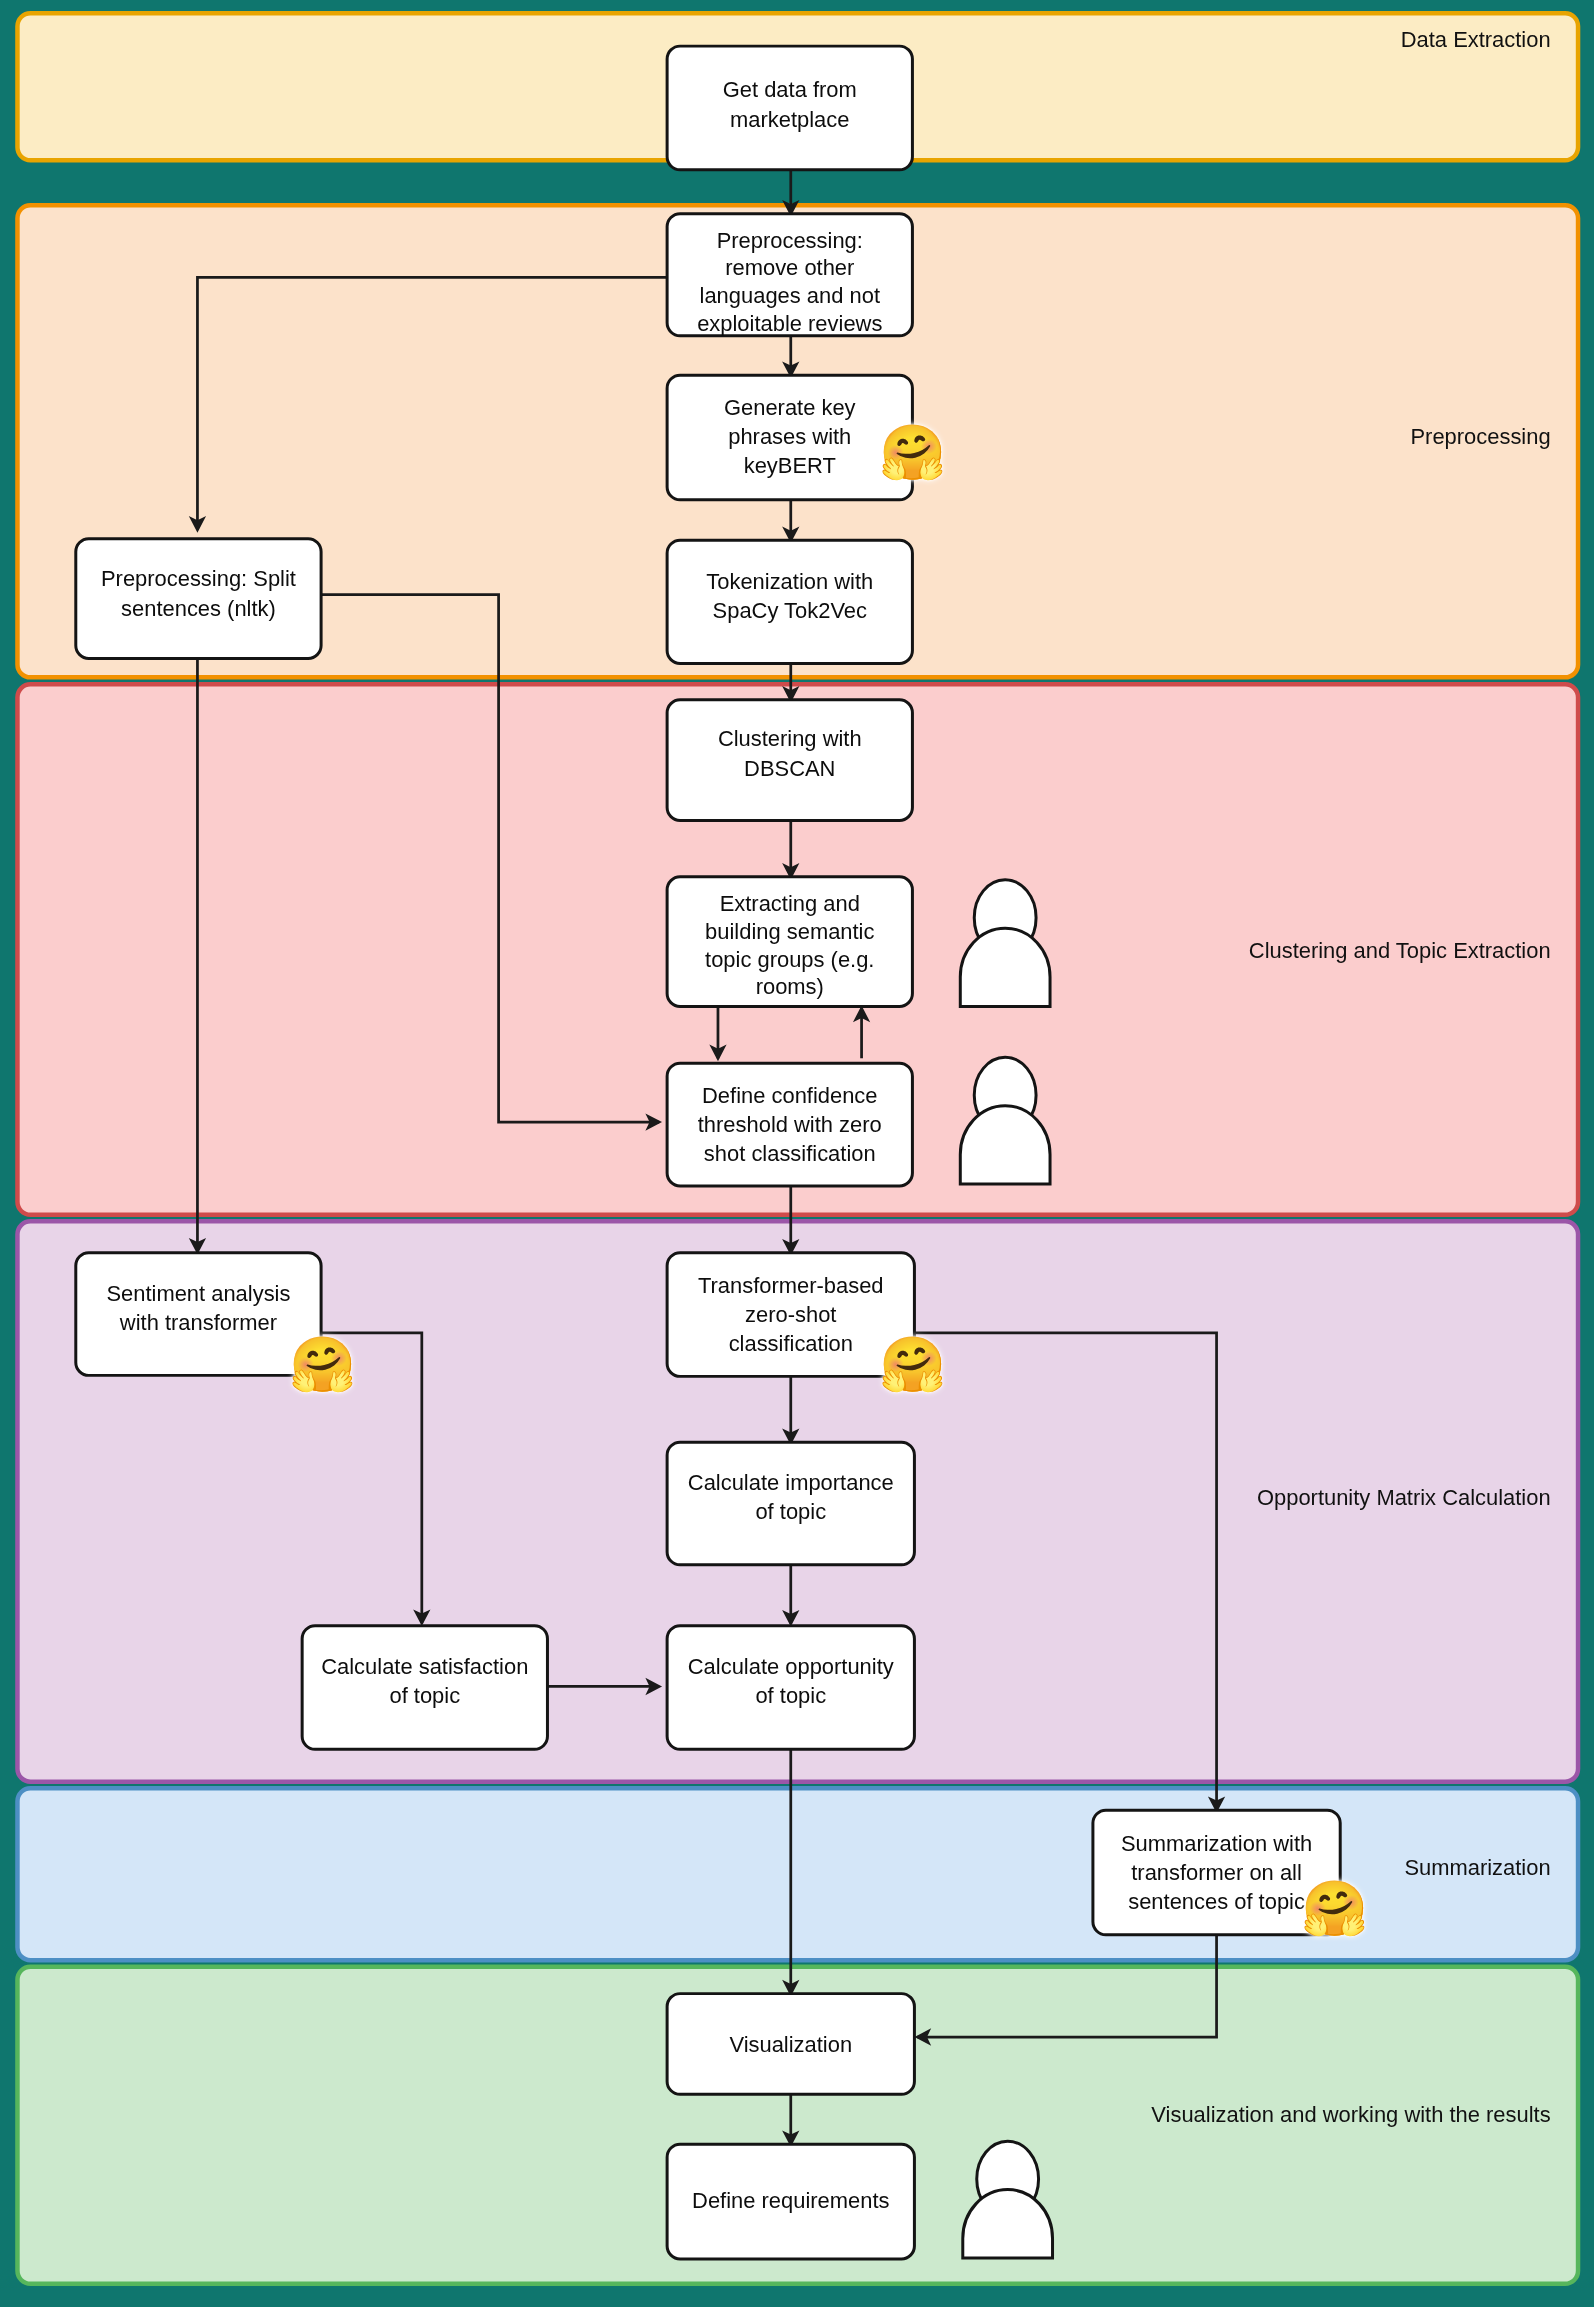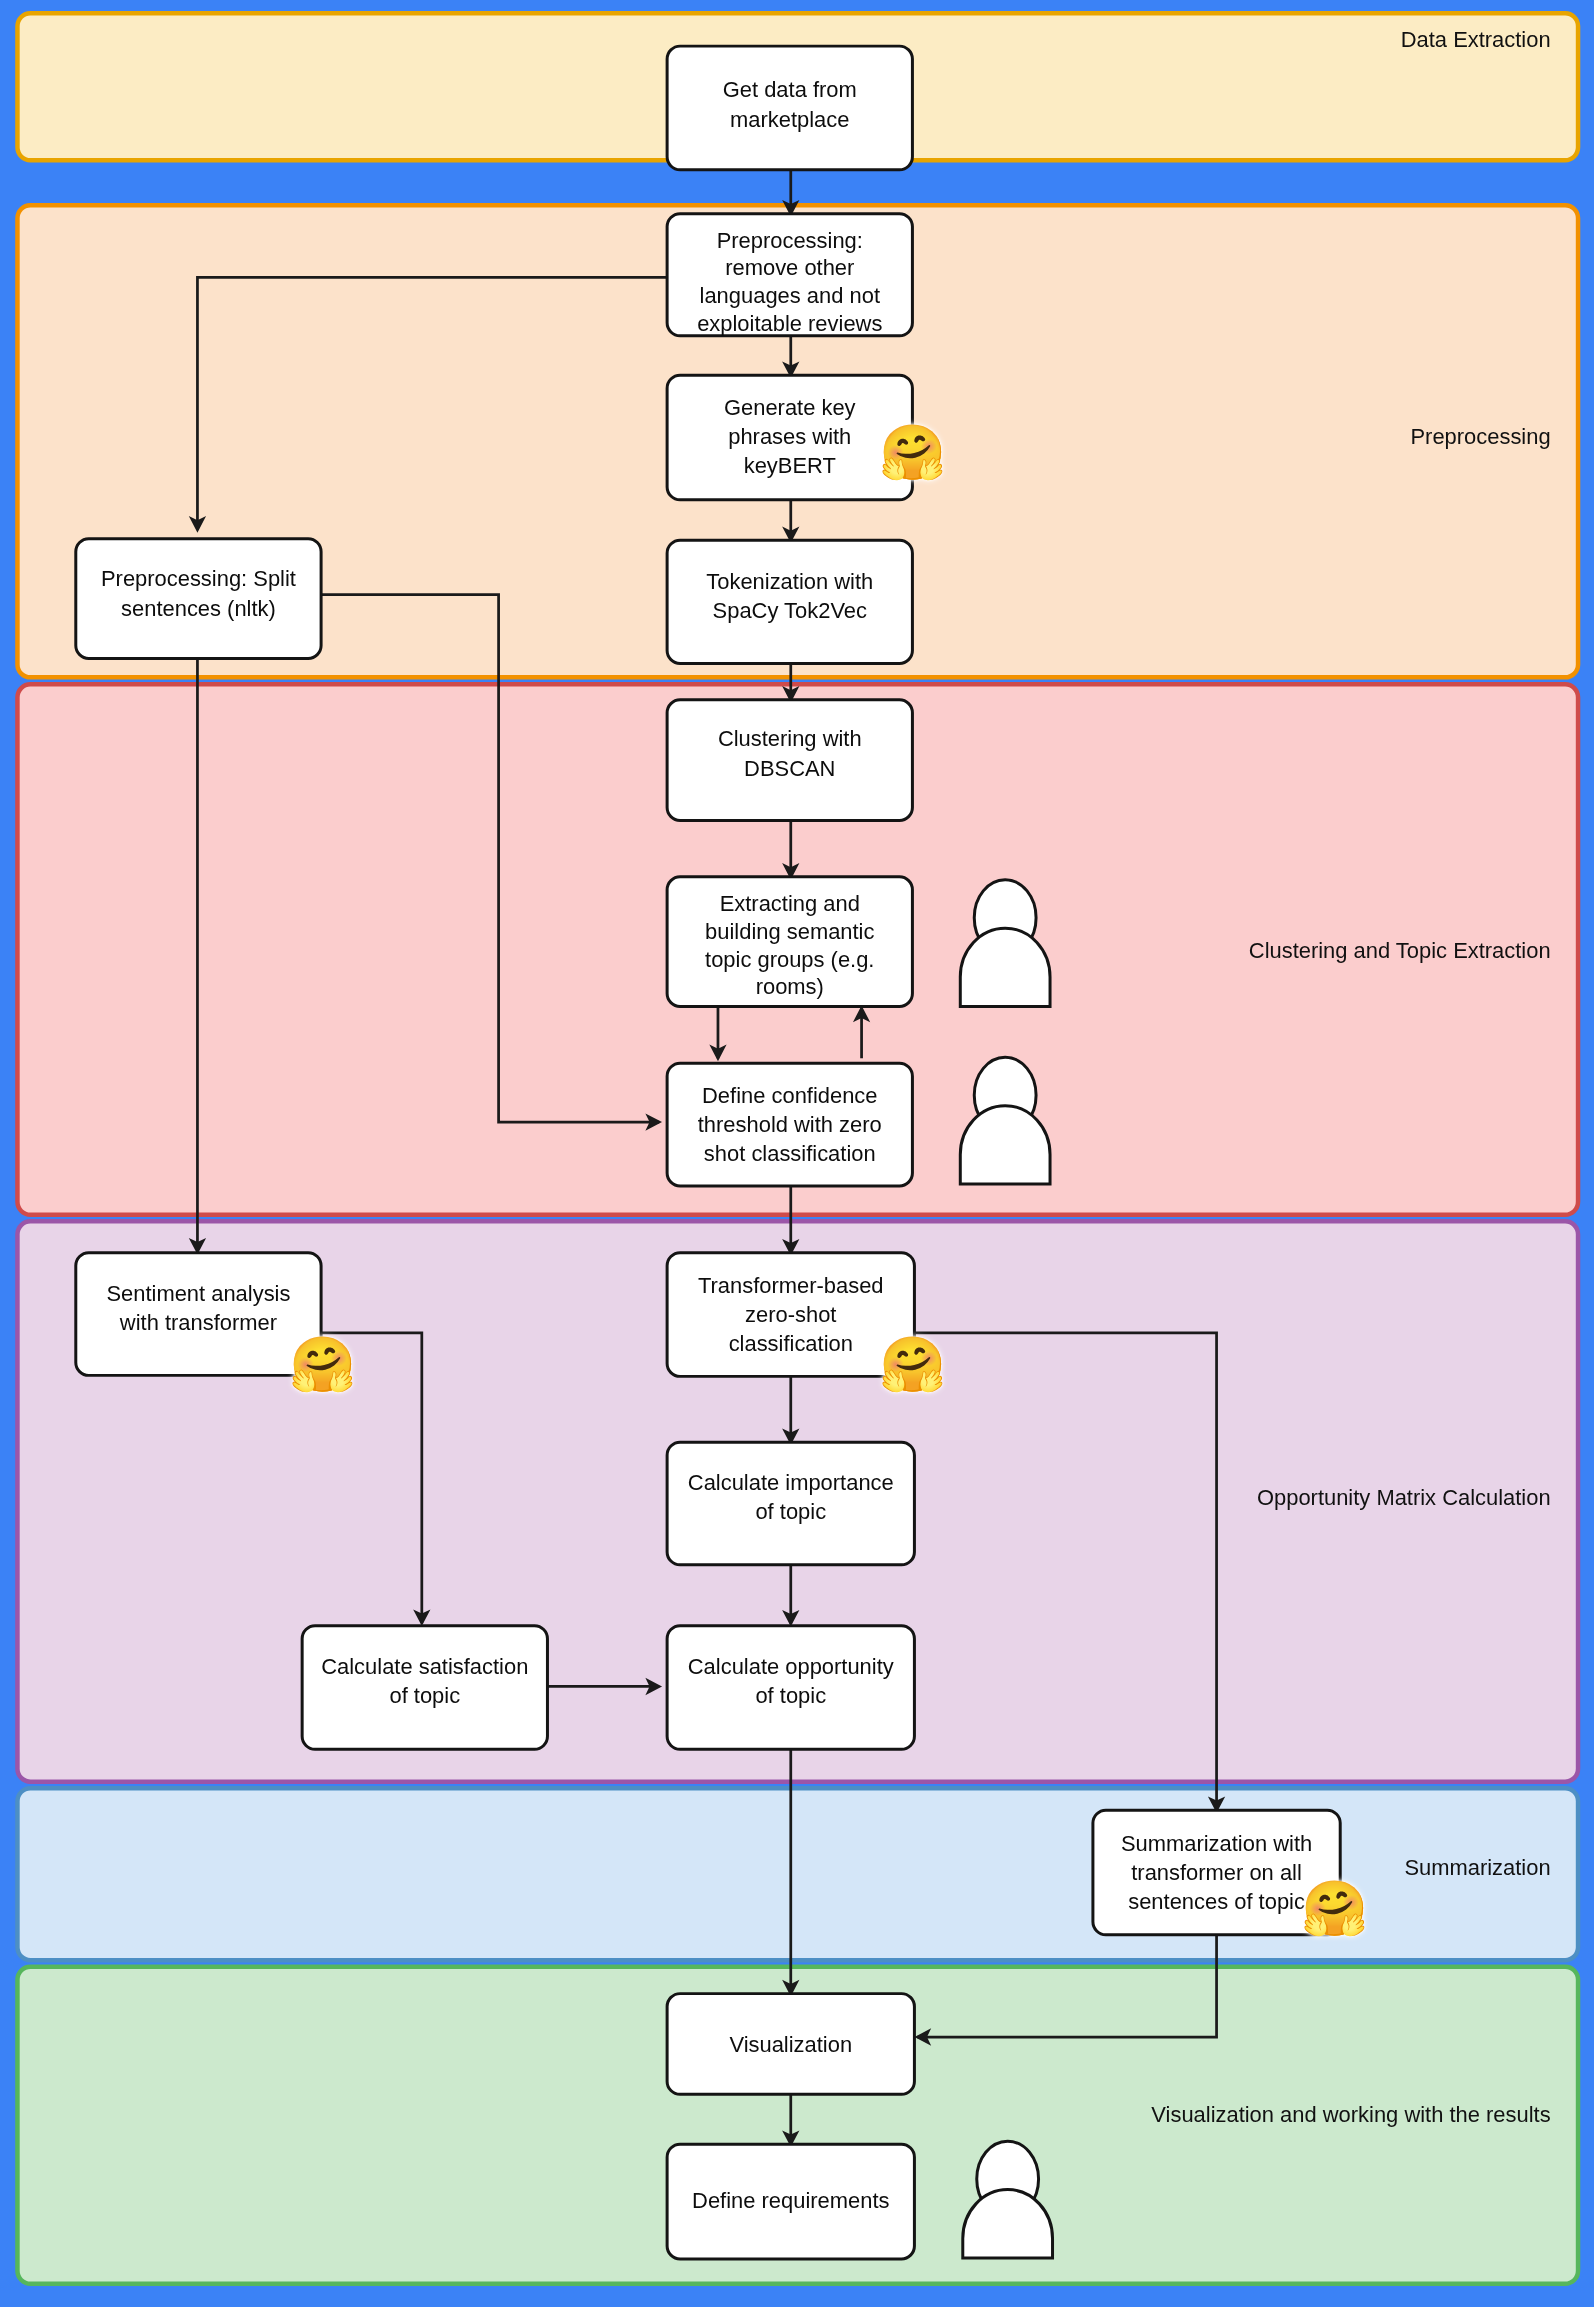--- a/index.html
+++ b/index.html
@@ -1,17 +1,17 @@
 <!DOCTYPE html>
 <html style="font-size:8px"><head>
 <meta charset="utf-8">
 <style>
   html,body{margin:0;padding:0;background:#ffffff;}
   body{font-family:"Liberation Sans","DejaVu Sans",sans-serif;}
-  #stage{position:relative;width:1594px;height:2307px;background:#3b82f6;overflow:hidden;}
+  #stage{position:relative;width:1594px;height:2307px;background:#0f766e;overflow:hidden;}
   svg#flow{position:absolute;left:0;top:0;width:1594px;height:2307px;}
   .band-label{font-family:"Liberation Sans","DejaVu Sans",sans-serif;font-size:44px;fill:#111111;}
   .node-text{font-family:"Liberation Sans","DejaVu Sans",sans-serif;font-size:44px;fill:#0d0d0d;text-anchor:middle;}
   .edge{fill:none;stroke:#1a1a1a;stroke-width:5.5;}
   .nodebox{fill:#ffffff;stroke:#141414;stroke-width:6;}
   .actor{fill:#ffffff;stroke:#141414;stroke-width:6;}
   .hf{position:absolute;font-size:54px;line-height:1;user-select:none;
       text-shadow:0 0 3px #fff,0 0 6px #fff;}
 </style>
 </head>

